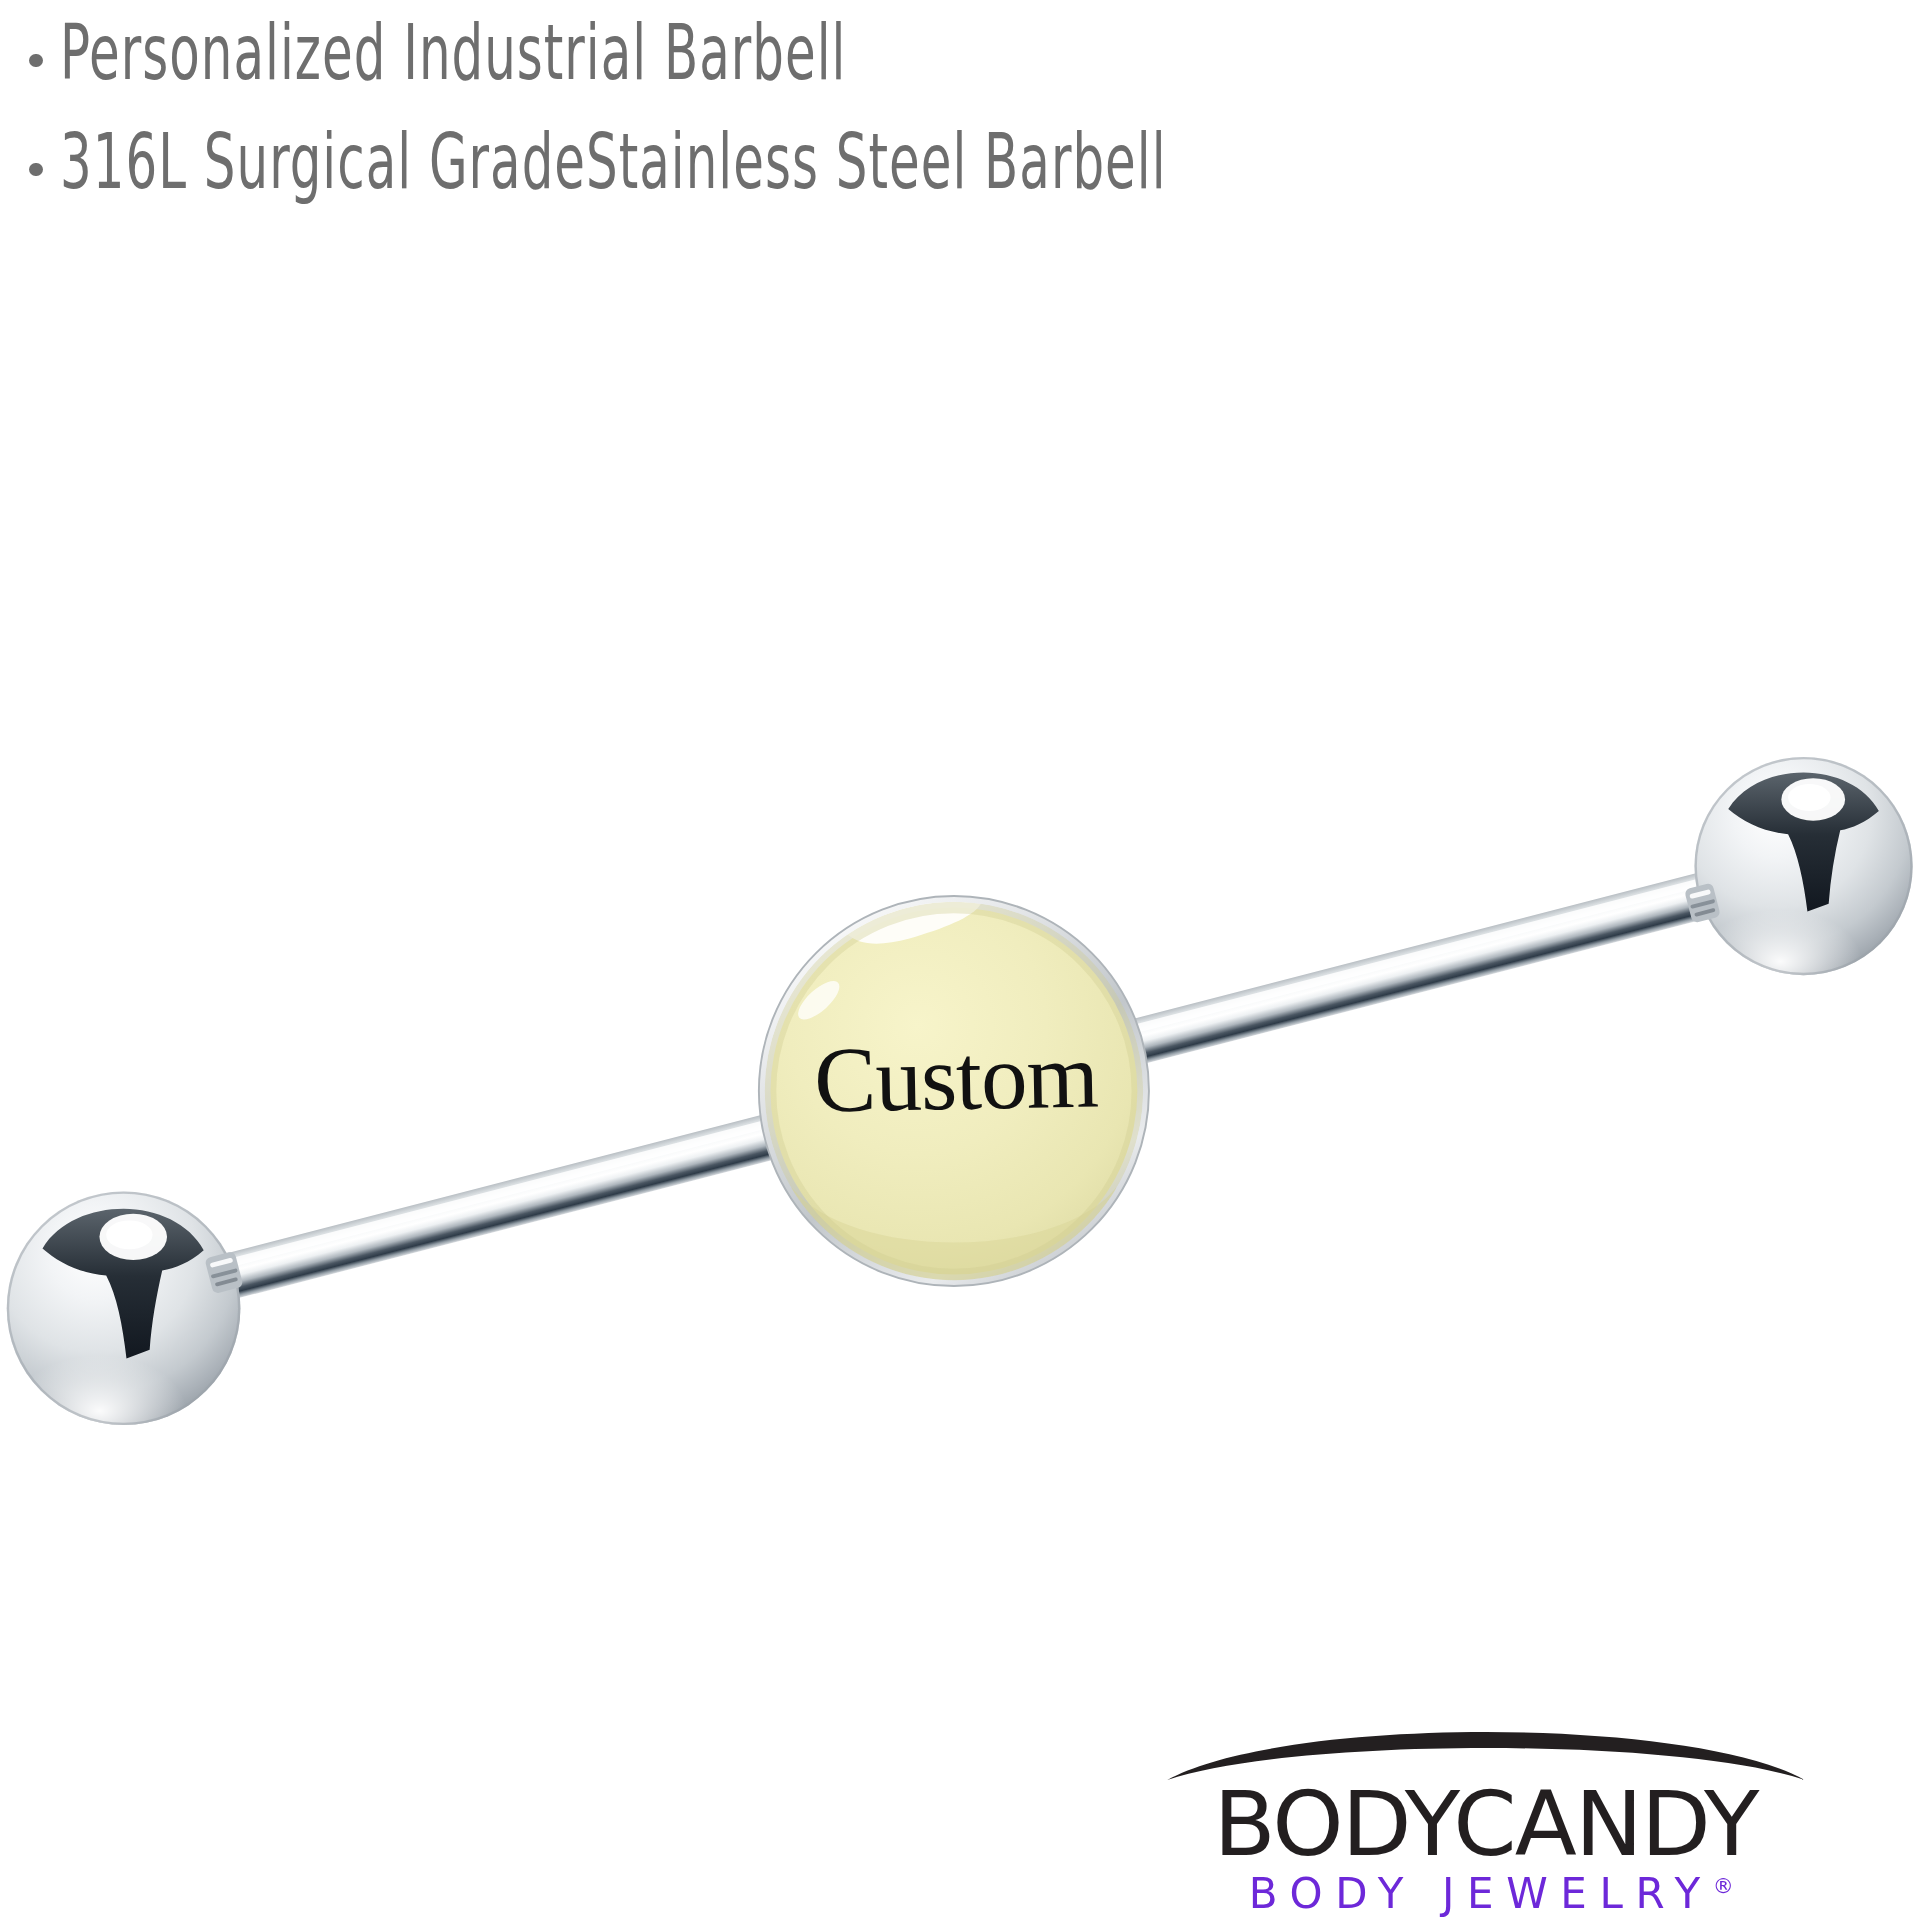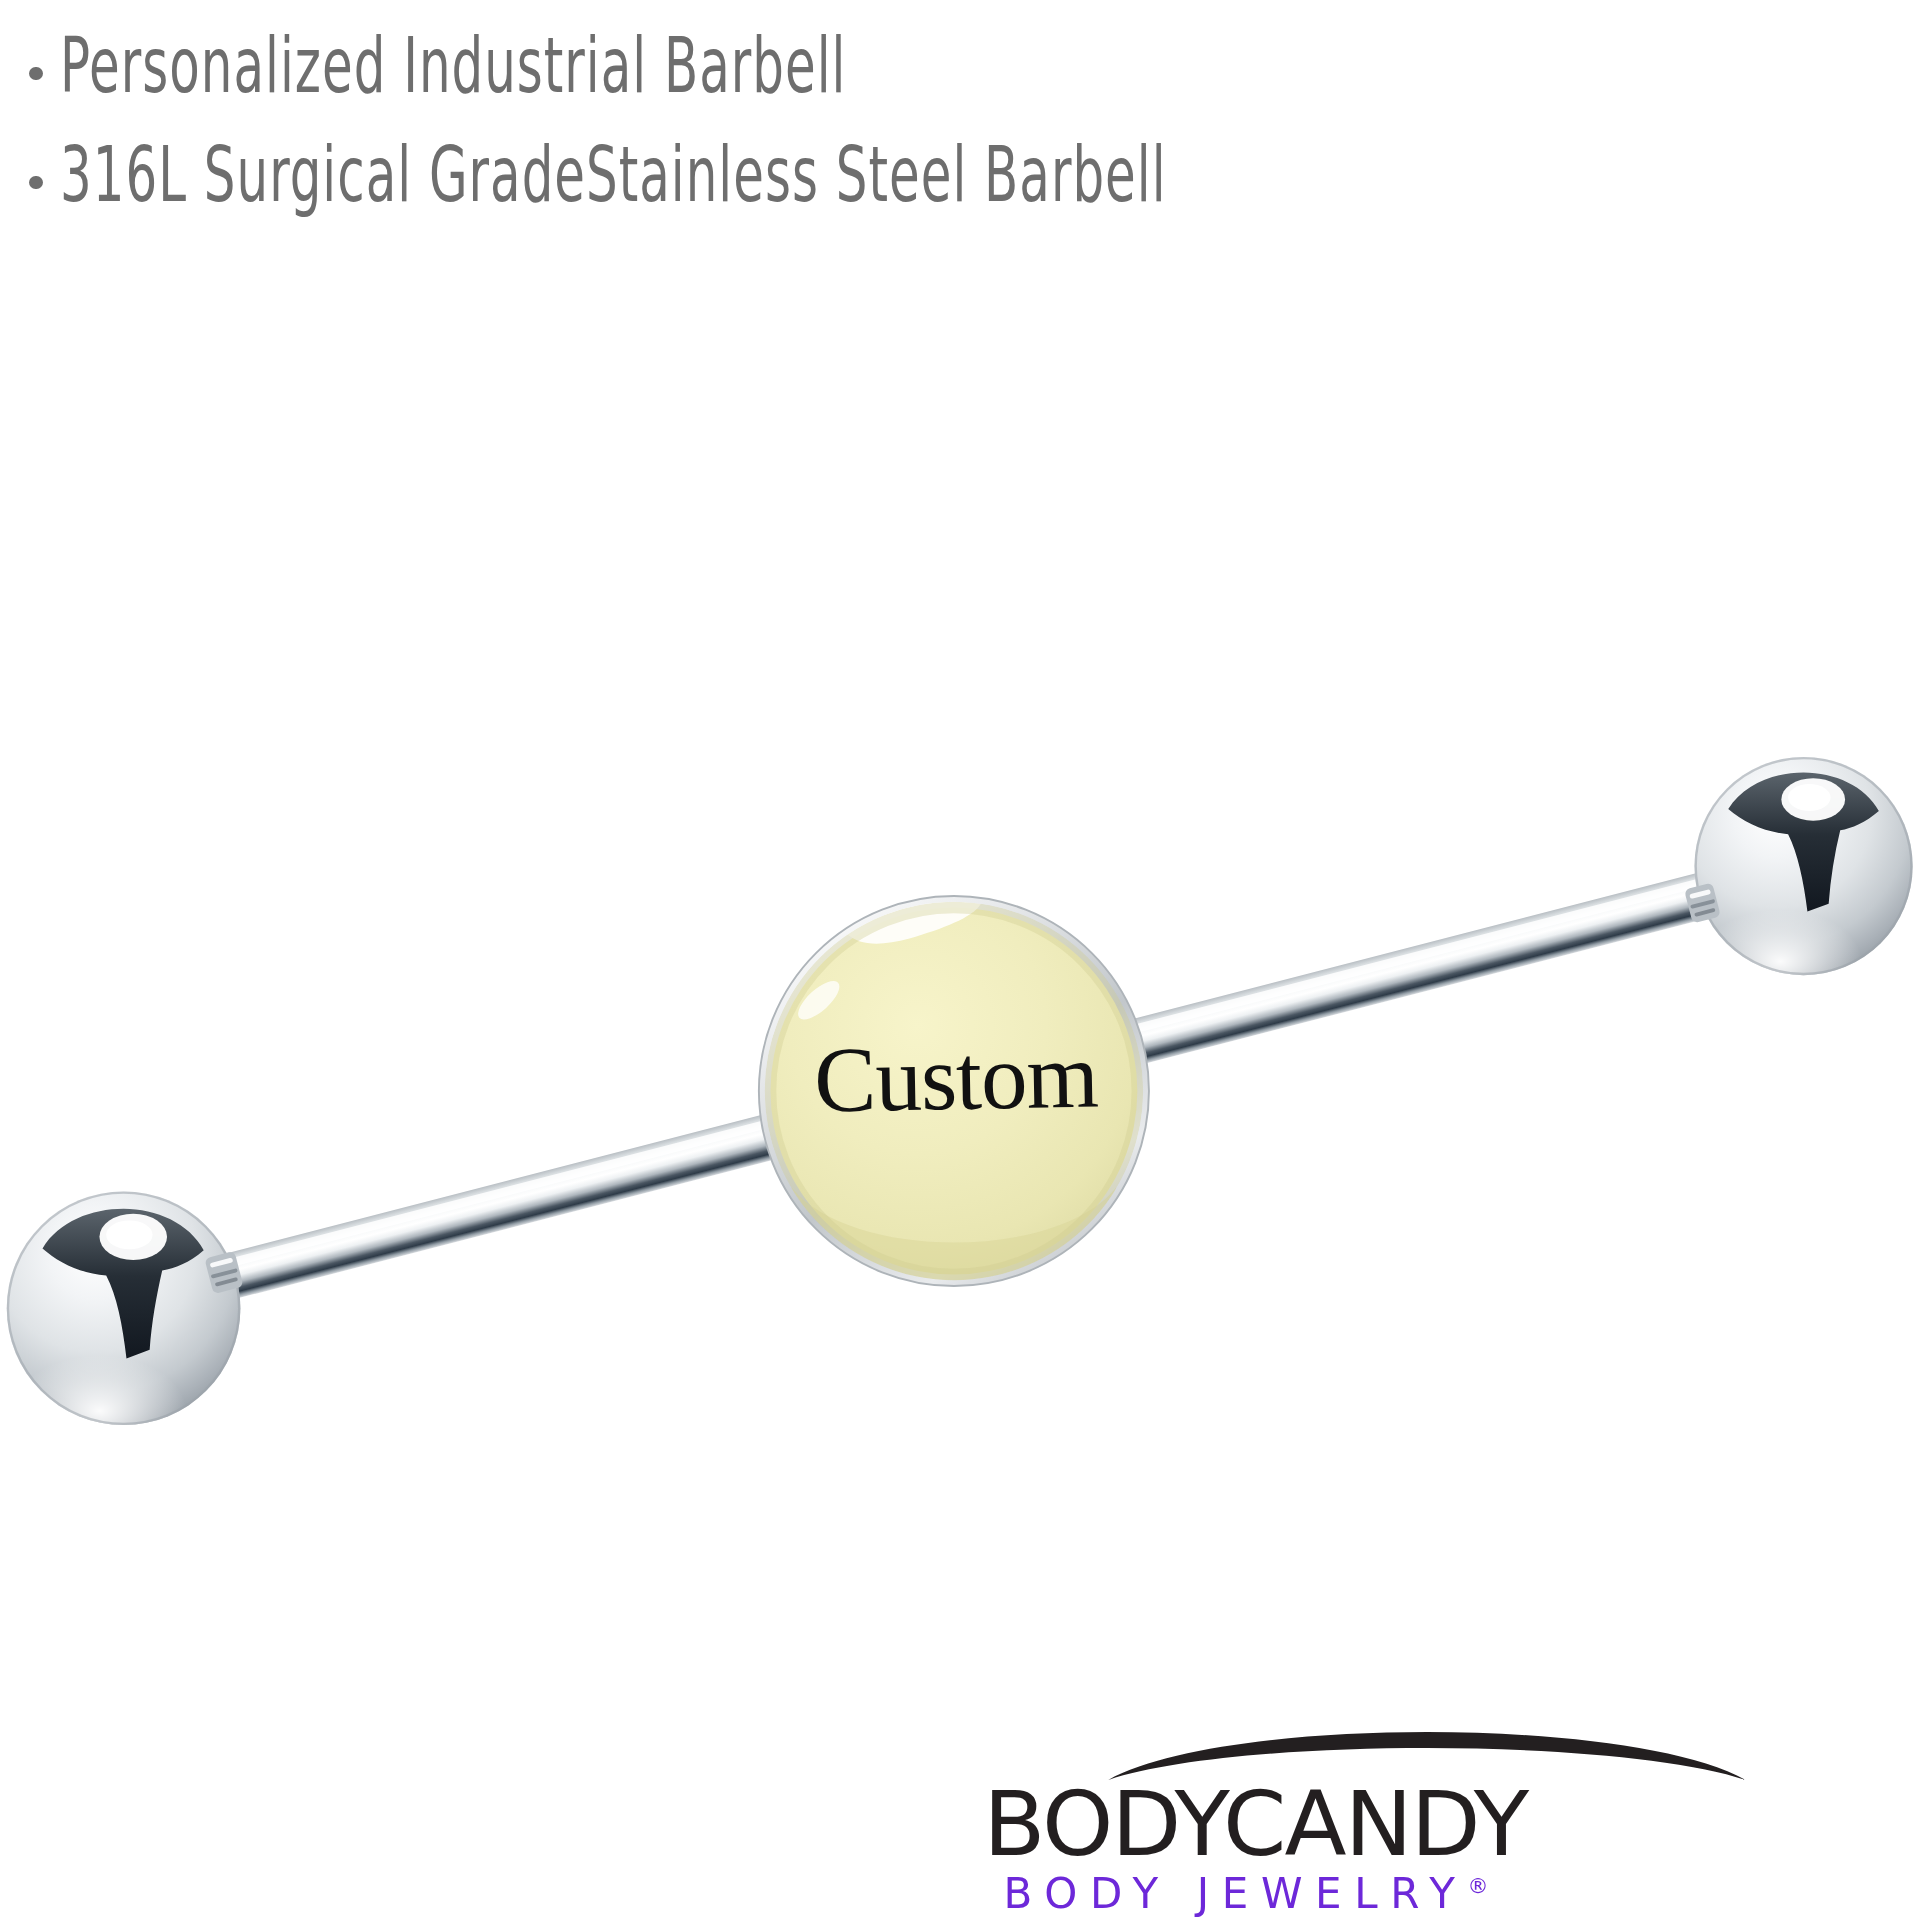--- a/index.html
+++ b/index.html
@@ -13,21 +13,21 @@
     height: 1931px;
     background: #ffffff;
     overflow: hidden;
     font-family: "Liberation Sans", sans-serif;
   }
 
   
   #feature-list {
     position: absolute;
     left: 29px;
-    top: 27px;
+    top: 14px;
     width: 1738px;
     list-style: none;
     margin: 0;
     padding: 0;
   }
   .feature-item {
     display: flex;
     align-items: baseline;
     height: 109px;
     white-space: nowrap;
@@ -76,25 +76,25 @@
     font-size: 93px;
     line-height: 1;
     color: #111111;
     letter-spacing: -1px;
     transform: rotate(-1deg);
   }
 
   
   #brand-logo {
     position: absolute;
-    left: 992px;
+    left: 1051px;
     top: 1714px;
     width: 869px;
     height: 208px;
-    text-align: left;
+    text-align: center;
   }
   #brand-swoosh {
     width: 676px;
     height: 70px;
     margin: 0 auto;
     display: block;
   }
   #brand-name {
     font-family: "DejaVu Sans", sans-serif;
     font-size: 89px;

